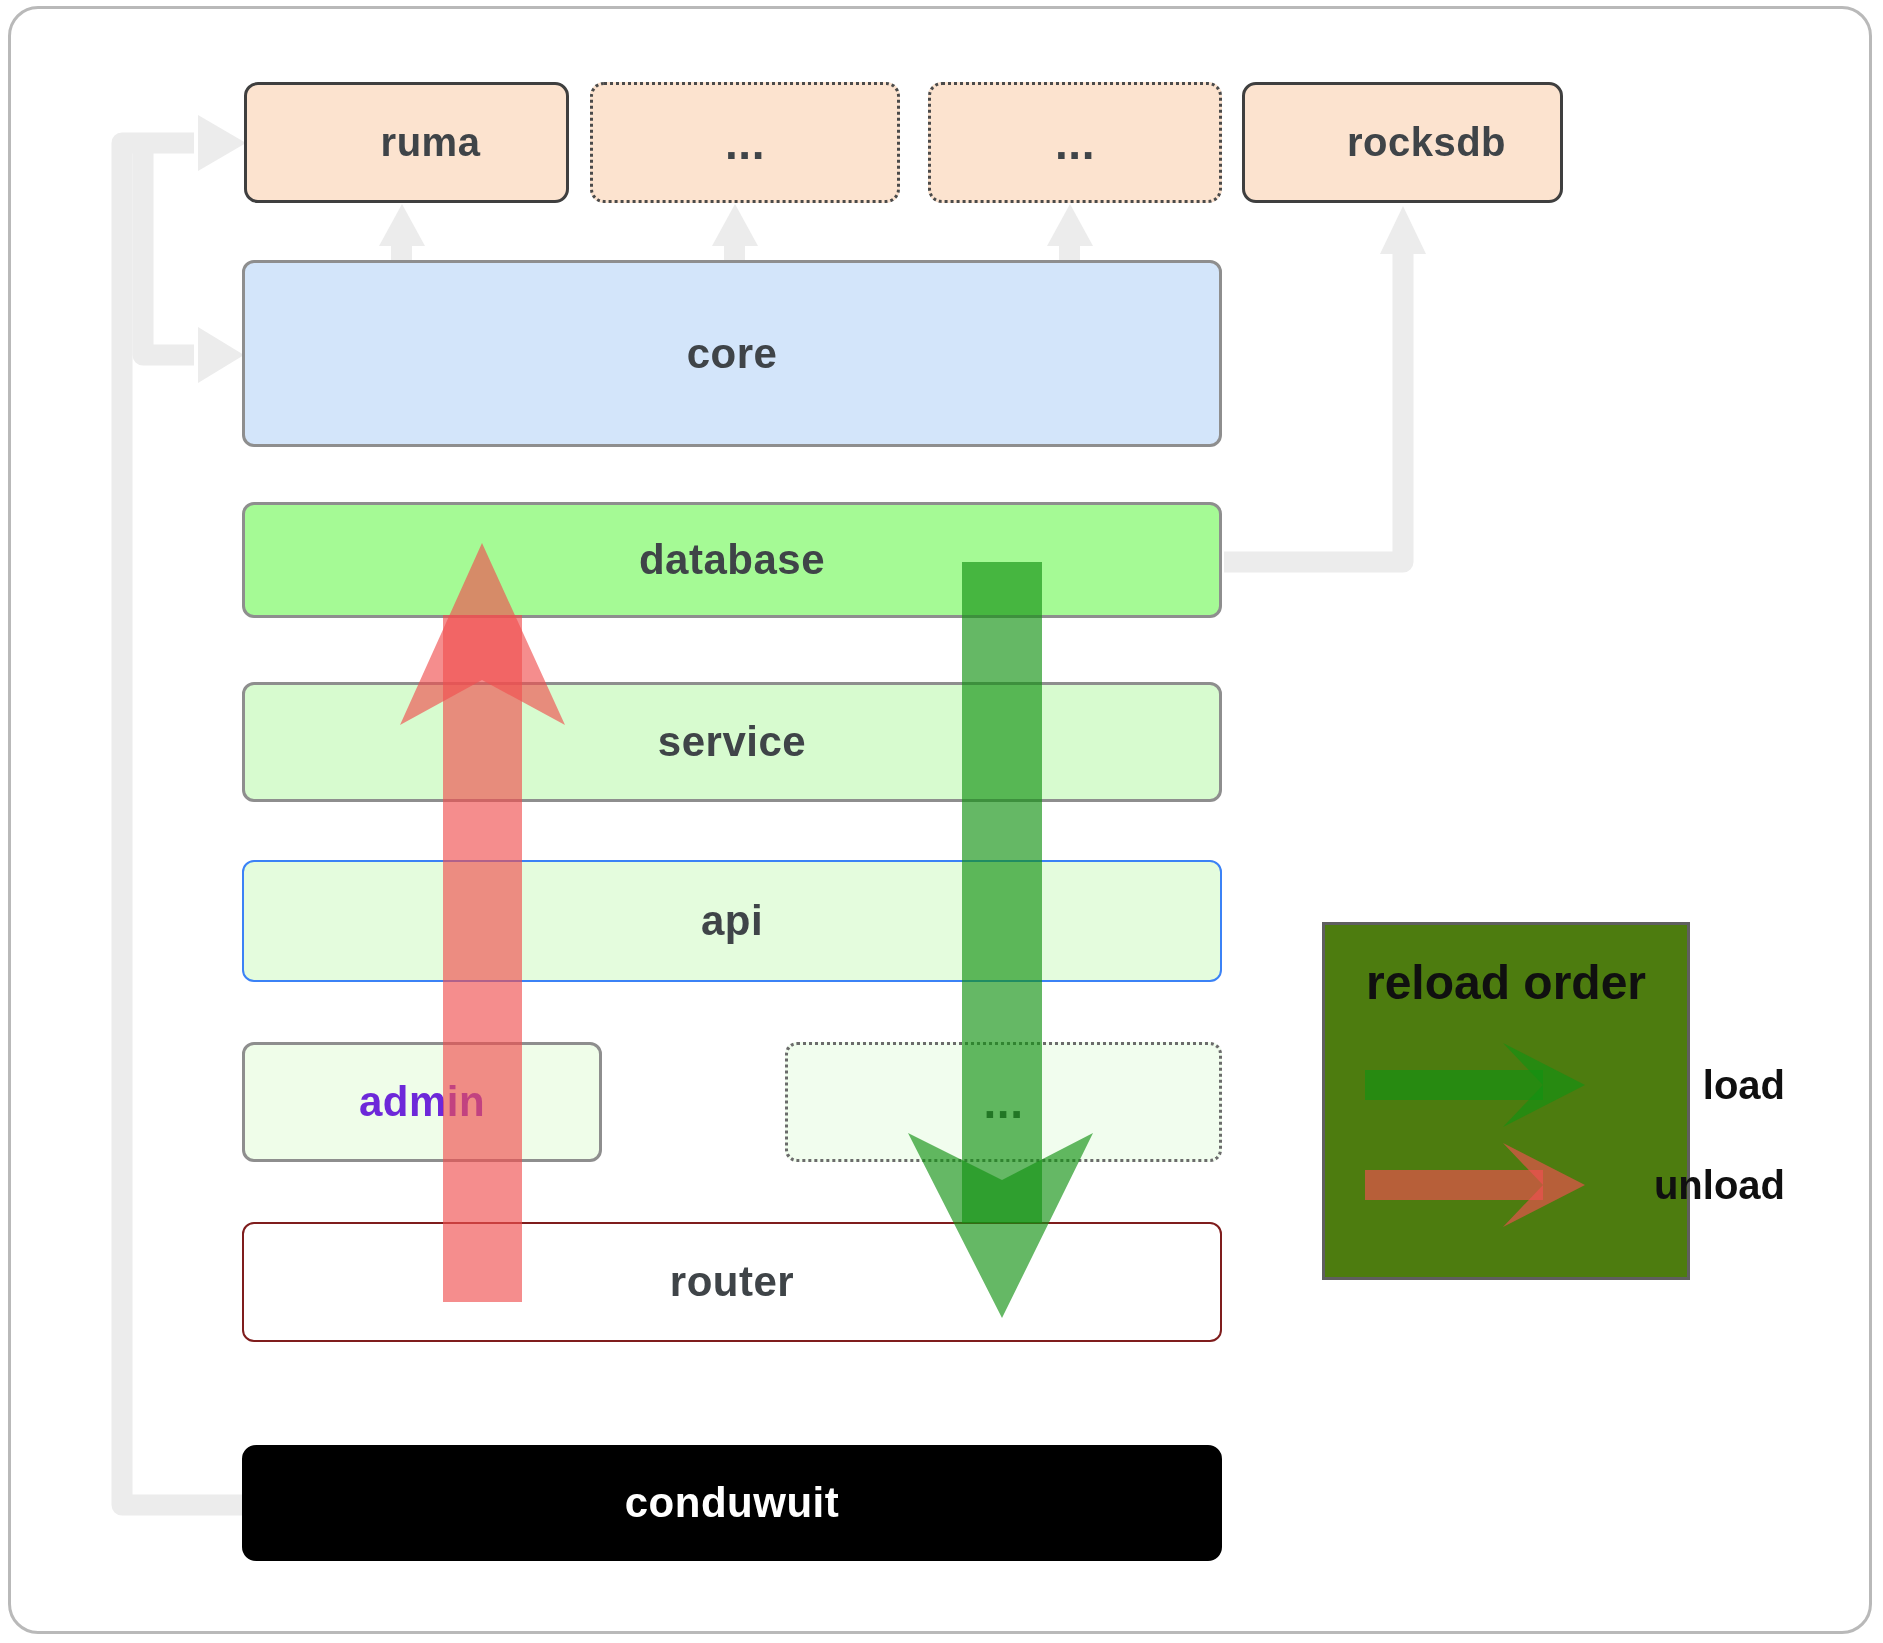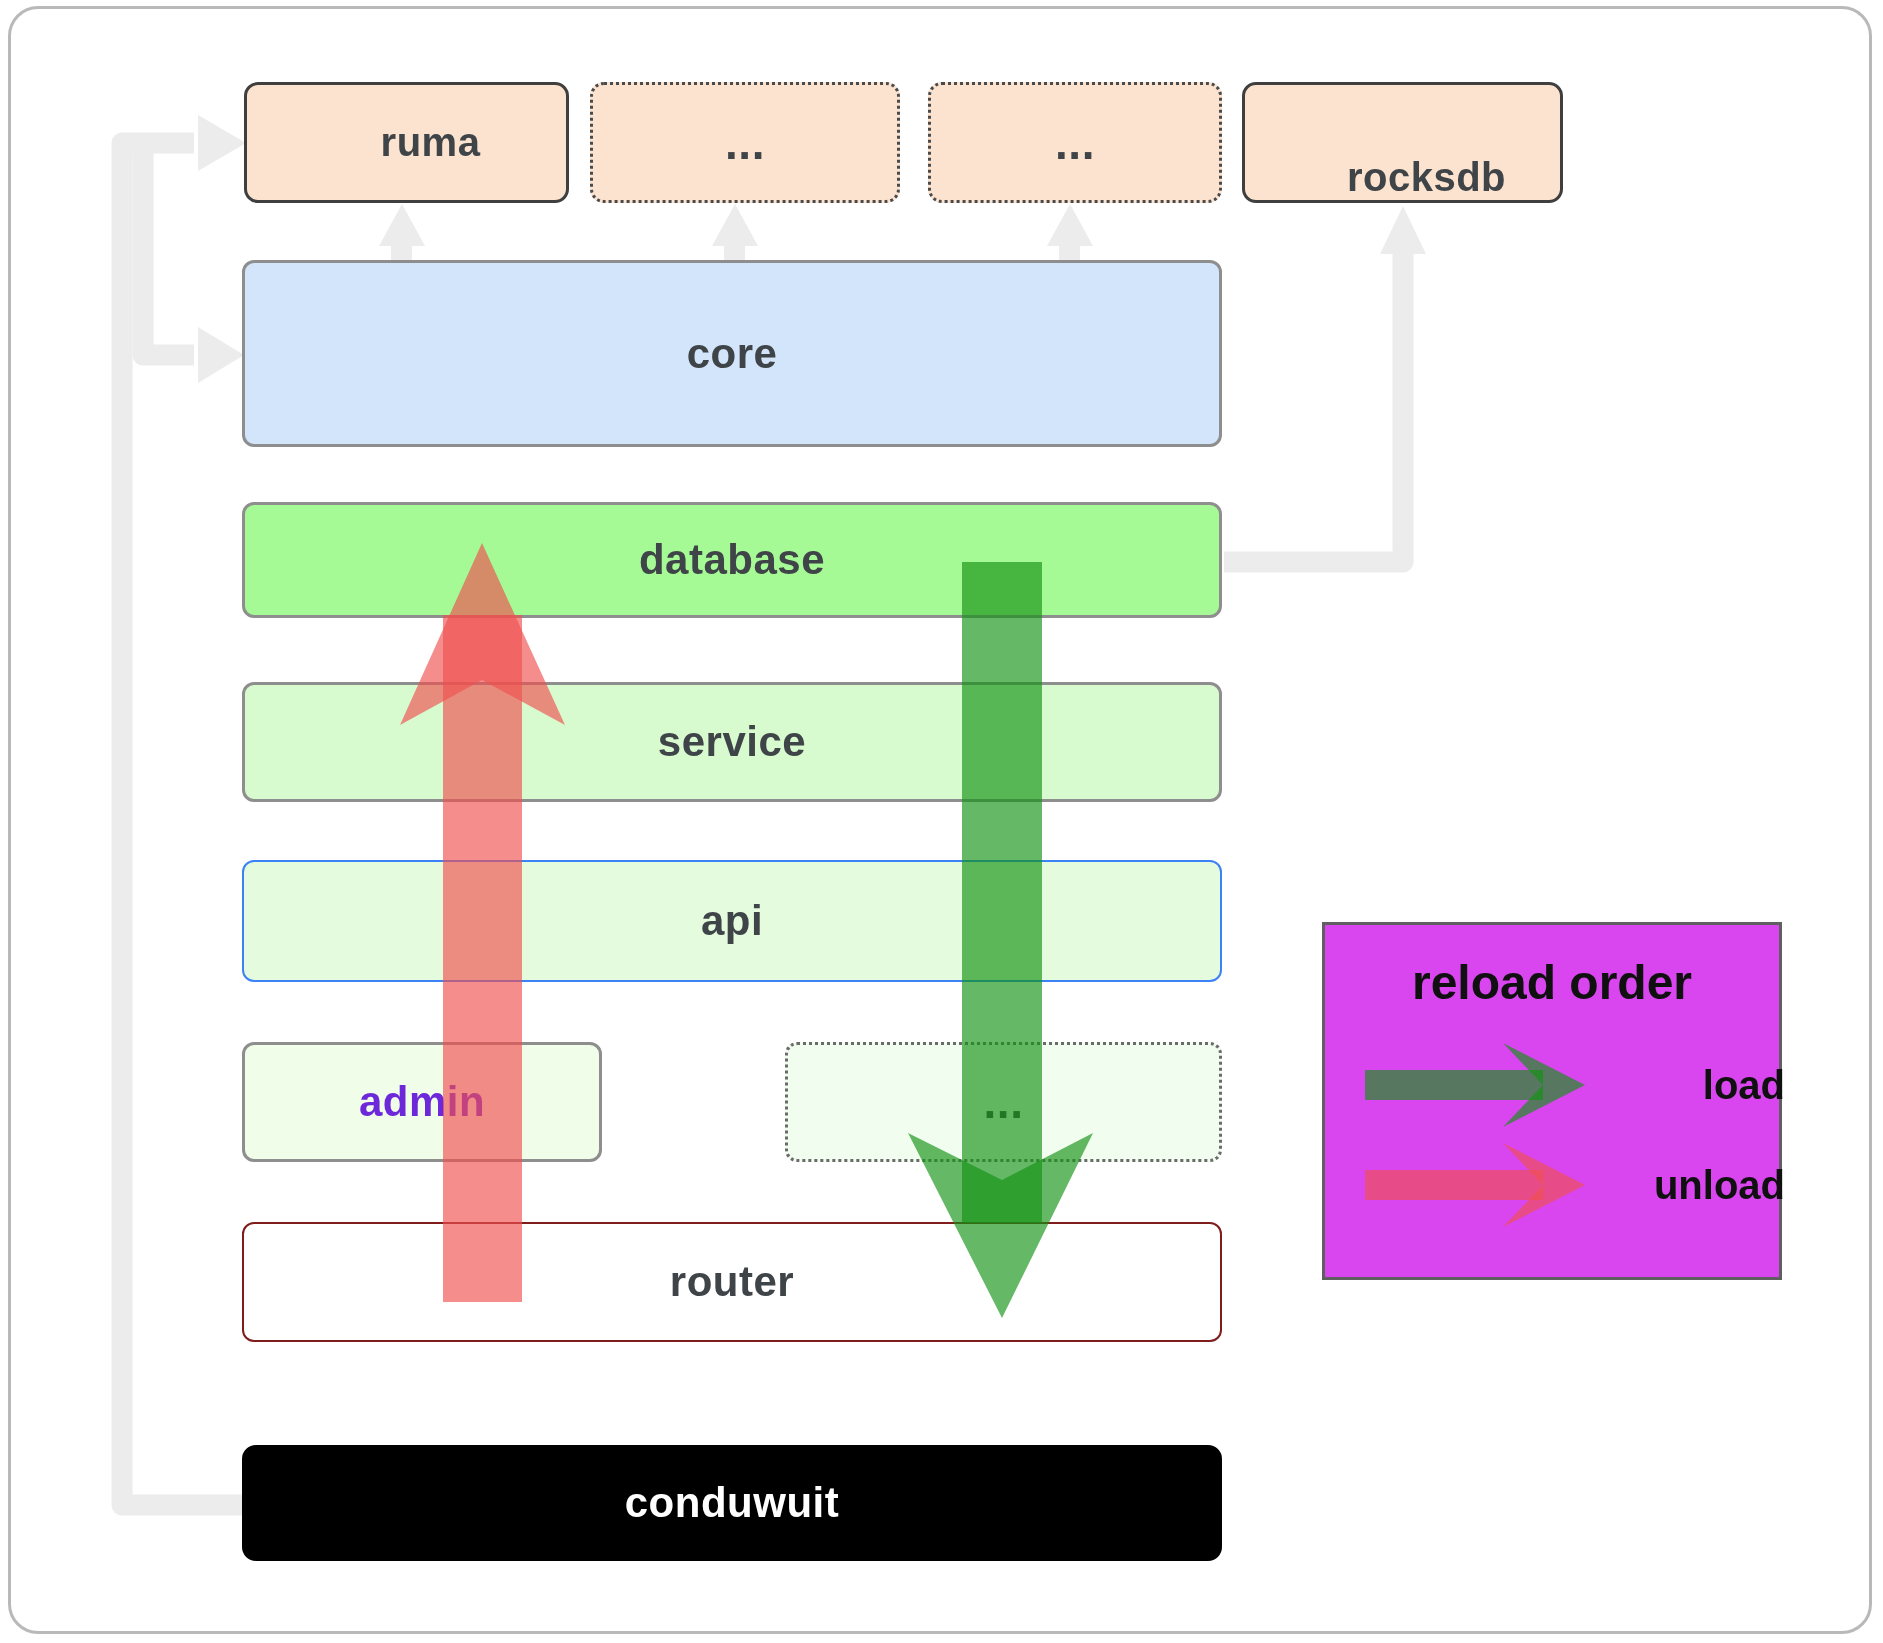--- a/index.html
+++ b/index.html
@@ -9,34 +9,34 @@
          border:3px solid #b9b9b9;border-radius:30px;box-sizing:border-box;}
   .node{position:absolute;display:flex;align-items:center;justify-content:center;
         box-sizing:border-box;border-radius:12px;
         font-weight:600;font-size:42px;color:#3f4448;letter-spacing:0.5px;}
   .toprow{font-size:40px;border-radius:14px;}
   .peach{background:#fce3cf;border:3px solid #3f3f3f;padding-left:48px;}
   .peach-dotted{background:#fce3cf;border:3px dotted #4a4a4a;}
   #node-ruma{left:244px;top:82px;width:325px;height:121px;}
   #node-ext1{left:590px;top:82px;width:310px;height:121px;}
   #node-ext2{left:928px;top:82px;width:294px;height:121px;}
-  #node-rocksdb{left:1242px;top:82px;width:321px;height:121px;align-items:flex-end;}
+  #node-rocksdb{left:1242px;top:82px;width:321px;height:121px;}
   #node-core{left:242px;top:260px;width:980px;height:187px;background:#d3e5fa;border:3px solid #8e8e8e;}
   #node-database{left:242px;top:502px;width:980px;height:116px;background:#a5fa95;border:3px solid #8e8e8e;}
   #node-service{left:242px;top:682px;width:980px;height:120px;background:#d7fbcf;border:3px solid #8e8e8e;}
   #node-api{left:242px;top:860px;width:980px;height:122px;background:#e4fcdd;border:2px solid #3b82f6;}
   #node-admin{left:242px;top:1042px;width:360px;height:120px;background:#effde9;border:3px solid #8e8e8e;color:#6d28d9;}
   #node-more{left:785px;top:1042px;width:437px;height:120px;background:#f1fdee;border:3px dotted #6b6b6b;}
   #node-router{left:242px;top:1222px;width:980px;height:120px;background:#ffffff;border:2px solid #7f1d1d;}
   #node-conduwuit{left:242px;top:1445px;width:980px;height:116px;background:#000000;border:3px solid #000;color:#fff;border-radius:14px;}
   .dots{font-size:46px;font-weight:700;color:#3f4448;}
   svg.layer{position:absolute;left:0;top:0;pointer-events:none;}
   
-  .legend{position:absolute;left:1322px;top:922px;width:460px;height:358px;
-          background:#d946ef;border:3px solid #5f5f5f;box-sizing:border-box;}
+  .legend{position:absolute;left:1322px;top:922px;width:368px;height:358px;
+          background:#4d7c0f;border:3px solid #5f5f5f;box-sizing:border-box;}
   .legend-title{position:absolute;left:0;top:30px;width:100%;text-align:center;
                 font-size:48px;font-weight:600;color:#101010;}
   .legend-label{position:absolute;left:300px;width:160px;font-size:40px;font-weight:600;
                 color:#101010;text-align:right;}
   #legend-load-label{top:138px;}
   #legend-unload-label{top:238px;}
 </style>
 </head>
 <body>
 

